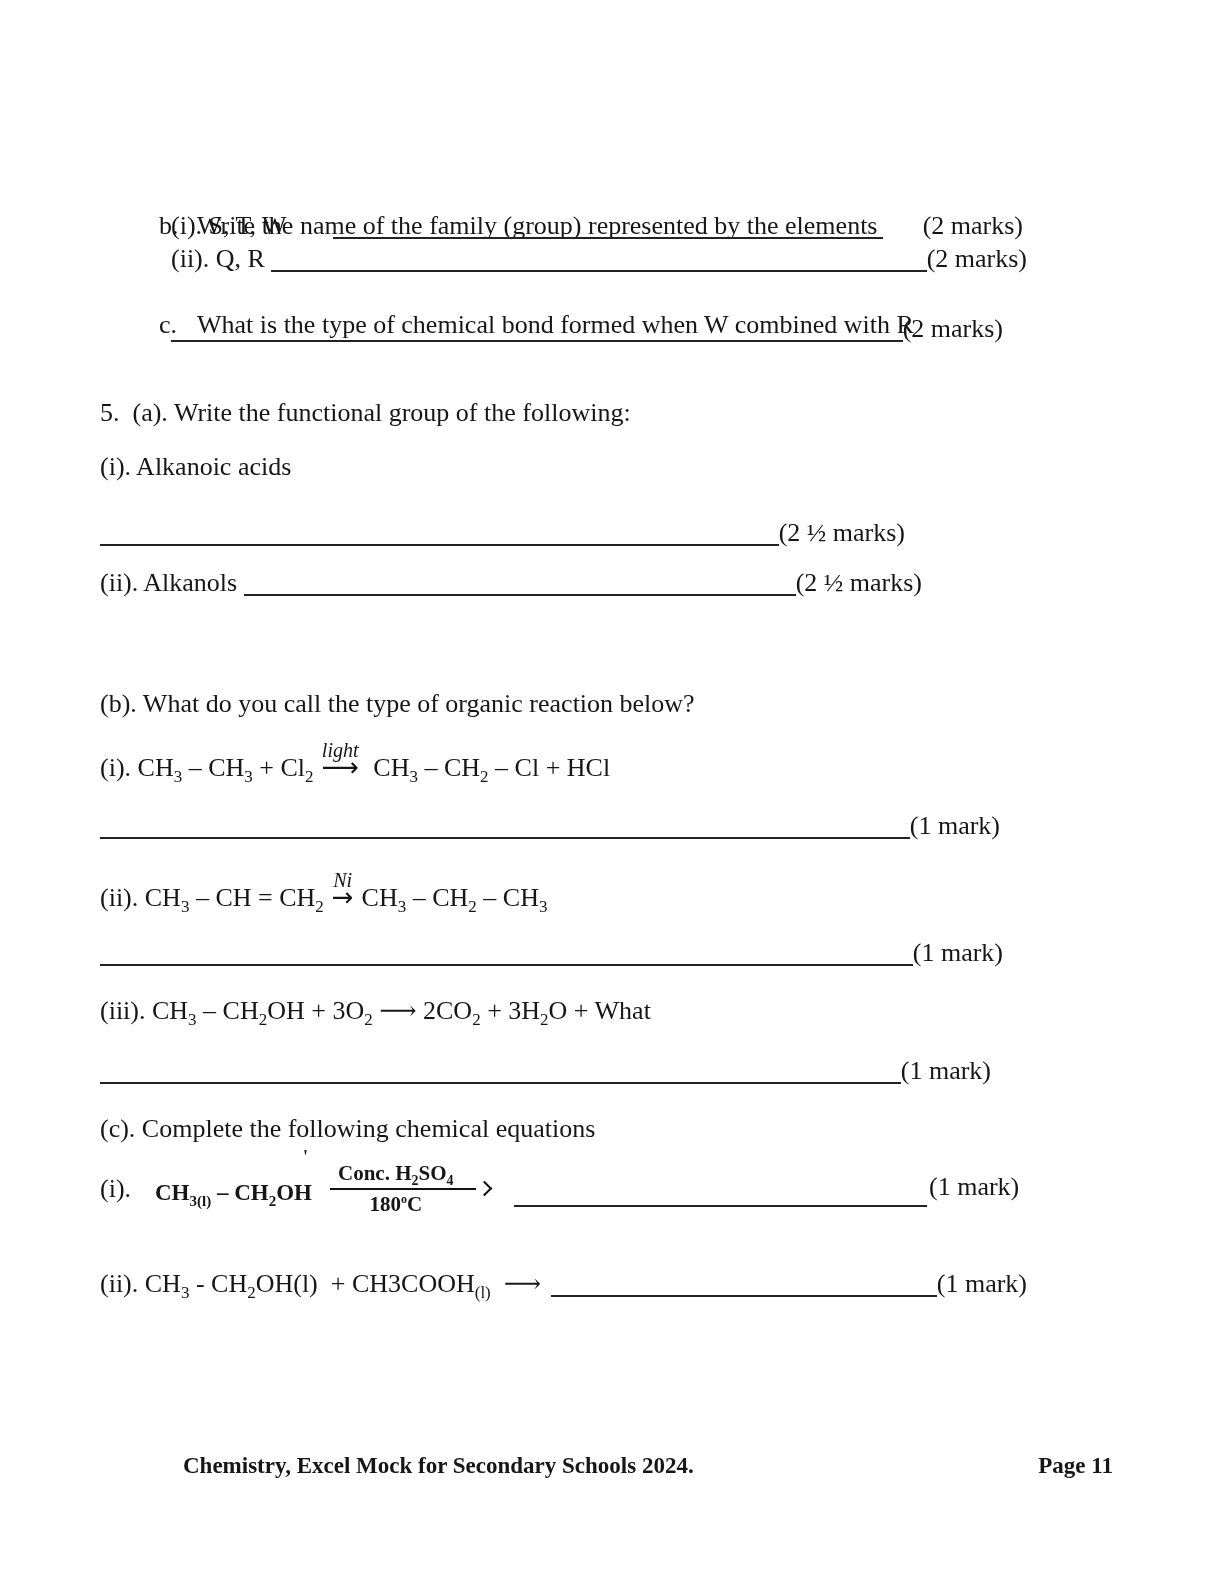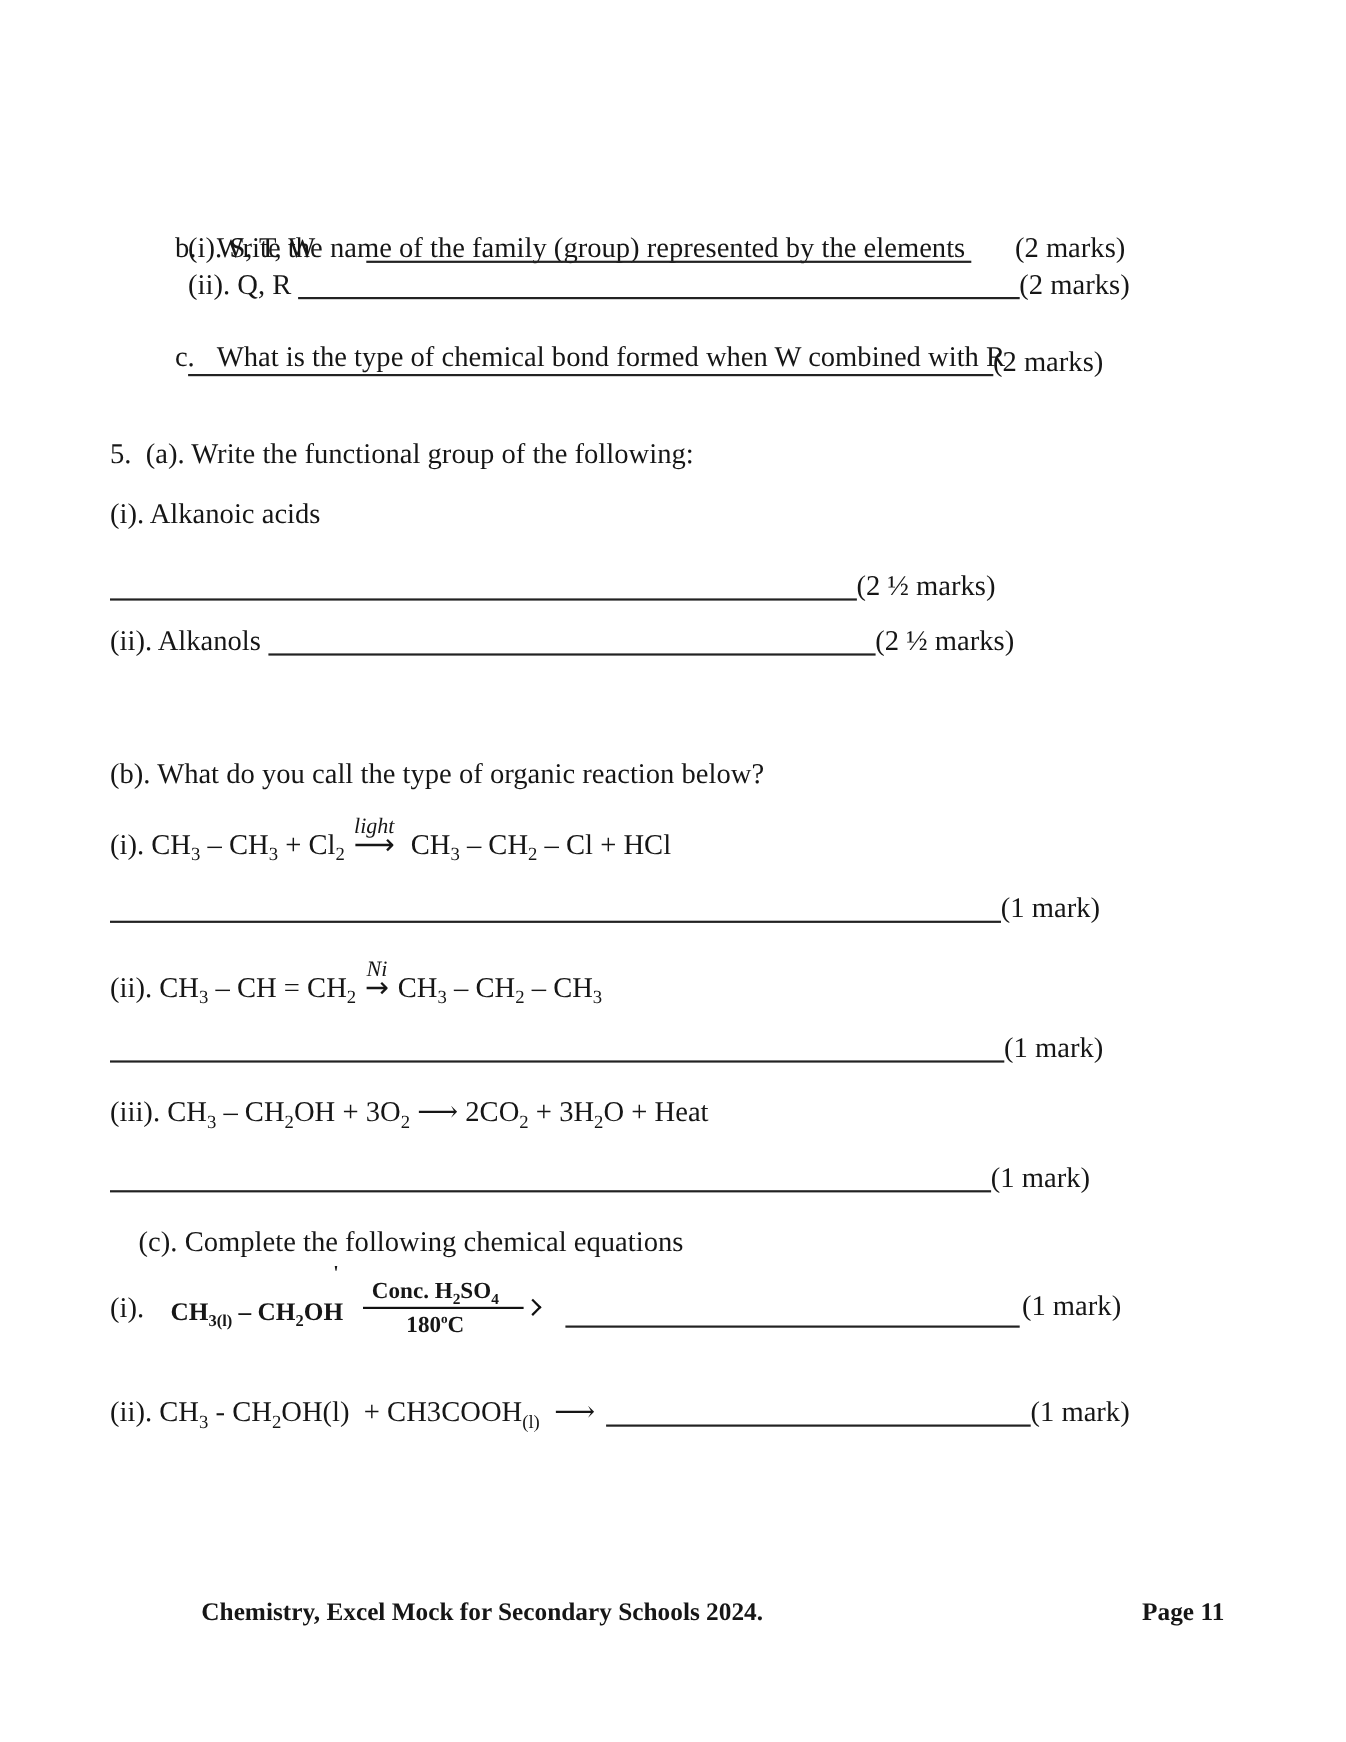--- a/index.html
+++ b/index.html
@@ -114,28 +114,28 @@
     <span class="marks">(1 mark)</span>
   </div>
 
   <div class="plain eq" style="top:881px;left:100px;"><span class="t">(ii). CH</span><sub>3</sub><span class="t"> – CH = CH</span><sub>2</sub><span class="arr"><span class="arrlbl">Ni</span><span class="arrglyph">→</span></span><span class="t">CH</span><sub>3</sub><span class="t"> – CH</span><sub>2</sub><span class="t"> – CH</span><sub>3</sub></div>
 
   <div class="row" style="top:936px;left:100px;width:903px;">
     <span class="blank"></span>
     <span class="marks">(1 mark)</span>
   </div>
 
-  <div class="plain eq" style="top:994px;left:100px;"><span class="t">(iii). CH</span><sub>3</sub><span class="t"> – CH</span><sub>2</sub><span class="t">OH + 3O</span><sub>2</sub><span class="t"> ⟶ 2CO</span><sub>2</sub><span class="t"> + 3H</span><sub>2</sub><span class="t">O + Heat</span></div>
+  <div class="plain eq" style="top:994px;left:100px;"><span class="t">(iii). CH</span><sub>3</sub><span class="t"> – CH</span><sub>2</sub><span class="t">OH + 3O</span><sub>2</sub><span class="t"> ⟶ 2CO</span><sub>2</sub><span class="t"> + 3H</span><sub>2</sub><span class="t">O + What</span></div>
 
   <div class="row" style="top:1054px;left:100px;width:891px;">
     <span class="blank"></span>
     <span class="marks">(1 mark)</span>
   </div>
 
-  <div class="plain" style="top:1112px;left:100px;margin-left:26px;">(c). Complete the following chemical equations</div>
+  <div class="plain" style="top:1112px;left:100px;">(c). Complete the following chemical equations</div>
 
   <div style="position:absolute;top:1150px;left:0;width:1224px;height:85px;">
     <span class="tick" style="left:303px;top:-2px;">'</span>
     <span class="plain" style="top:22px;left:100px;">(i).</span>
     <span class="plain bold-eq eq" style="top:26px;left:155px;"><span class="t">CH</span><sub>3(l)</sub><span class="t"> – CH</span><sub>2</sub><span class="t">OH</span></span>
     <span class="farr" style="left:330px;top:10px;">
       <span class="fa eq"><span class="t">Conc. H</span><sub>2</sub><span class="t">SO</span><sub>4</sub></span>
       <span class="fbar"></span>
       <span class="fb eq"><span class="t">180</span><sup>o</sup><span class="t">C</span></span>
     </span>

